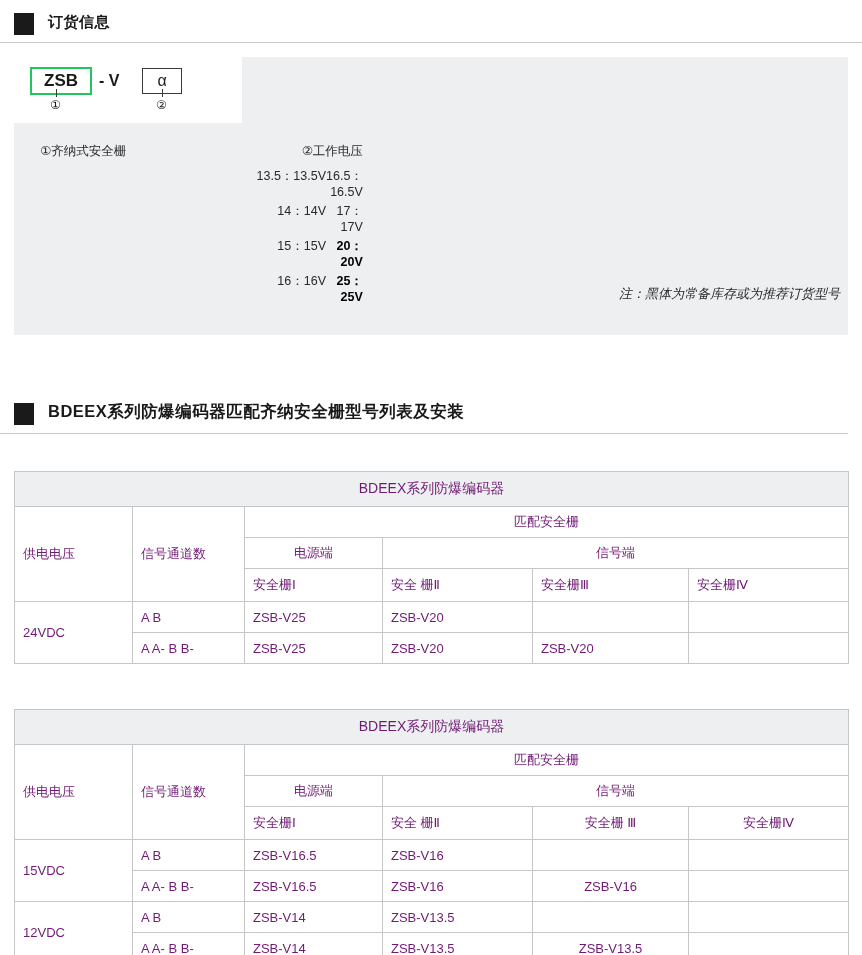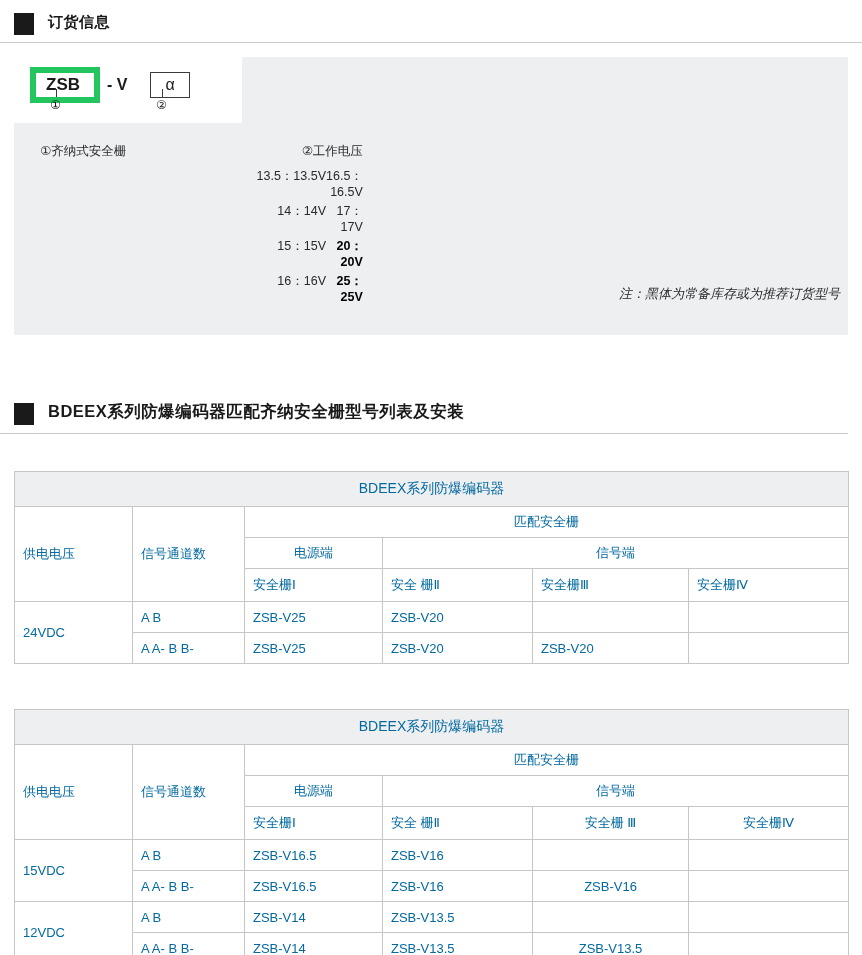--- a/index.html
+++ b/index.html
@@ -68,28 +68,28 @@
     background: #ffffff;
   }
   .code-row {
     position: absolute;
     left: 16px;
     top: 10px;
     display: flex;
     align-items: center;
   }
   .code-cell {
-    border: 6px solid #22c55e;
+    border: 2px solid #22c55e;
     padding: 2px 10px;
     font-size: 17px;
     font-weight: bold;
     line-height: 20px;
     background: #fff;
     min-width: 38px;
-    text-align: left;
+    text-align: center;
   }
   .code-dash {
     font-size: 16px;
     font-weight: bold;
     padding: 0 7px;
   }
   .code-alpha {
     border: 1px solid #3a3a3a;
     padding: 2px 14px;
     font-size: 16px;
@@ -174,21 +174,21 @@
   table.spec {
     position: absolute;
     border-collapse: collapse;
     table-layout: fixed;
     font-size: 13px;
   }
   table.spec td, table.spec th {
     border: 1px solid #c6c6c6;
     padding: 0 8px;
     font-weight: normal;
-    color: #0369a1;
+    color: #701a75;
     vertical-align: middle;
   }
   .hdr-main {
     background: #eeeff1;
     text-align: center;
     font-weight: bold;
     font-size: 14px;
     height: 34px;
   }
   .cc { text-align: center; }

